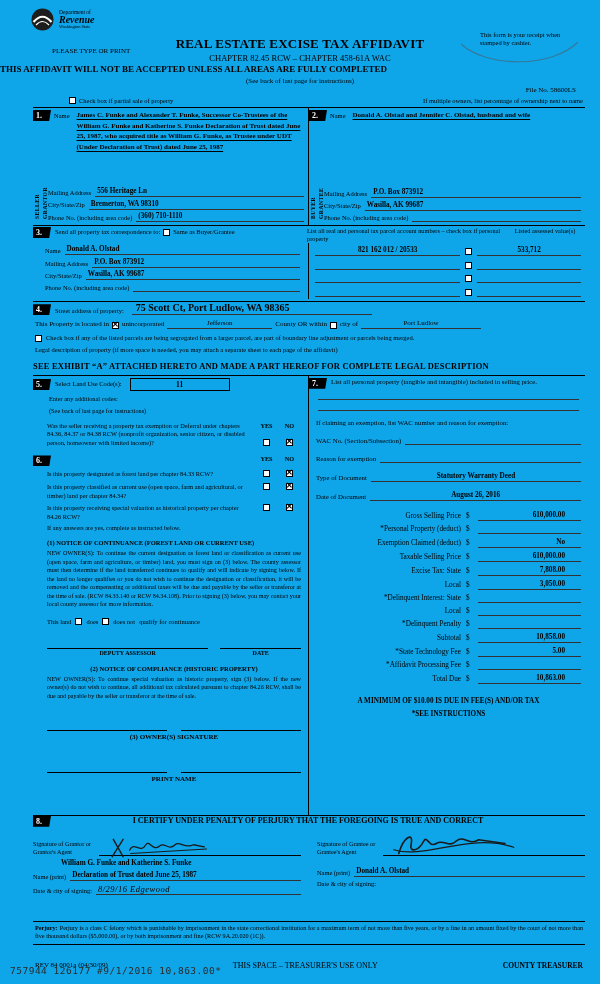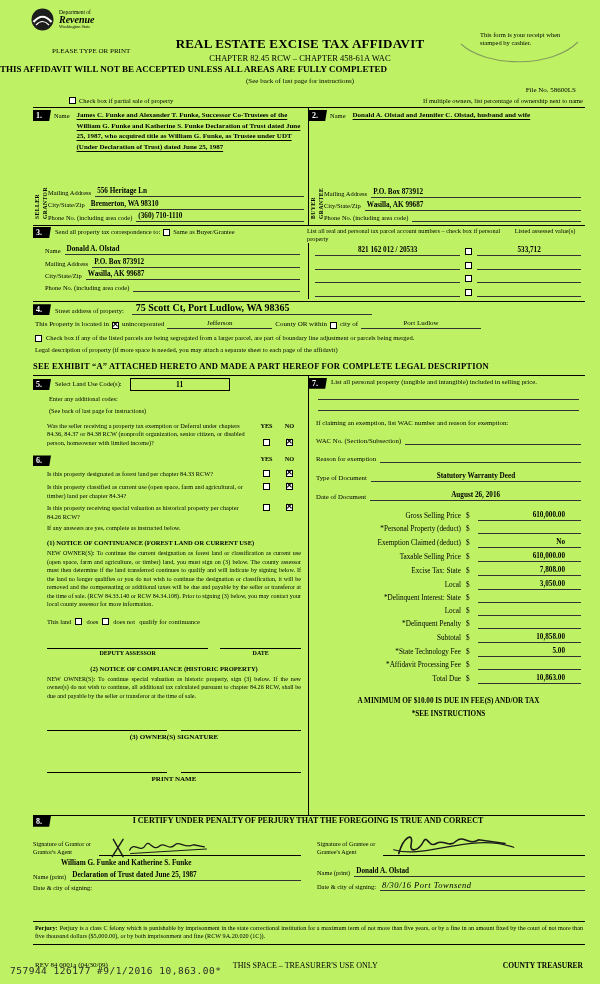--- a/index.html
+++ b/index.html
@@ -1,18 +1,18 @@
 <!DOCTYPE html>
 <html><head>
 <meta charset="utf-8">
 <style>
   * { margin:0; padding:0; box-sizing:border-box; }
   body { background:#8f8f8f; }
   .page {
-    width:600px; height:984px; margin:0 auto; background:#bef264; color:#000;
+    width:600px; height:984px; margin:0 auto; background:#0ea5e9; color:#000;
     font-family:"Liberation Serif", serif; font-size:7px; line-height:1.25;
     position:relative; overflow:hidden;
   }
   .main { margin:0 15px 0 33px; }
   b { font-weight:bold; }
 
   
   .hdr { position:relative; height:96px; }
   .logo { position:absolute; left:30px; top:7px; display:flex; gap:4px; align-items:center; }
   .logo-txt { line-height:1; }
@@ -552,39 +552,39 @@
               </svg>
             </div>
           </div>
           <div class="s8name1">William G. Funke and Katherine S. Funke</div>
           <div class="s8field">
             <span class="s8flabel">Name (print)</span>
             <span class="s8fval bold">Declaration of Trust dated June 25, 1987</span>
           </div>
           <div class="s8field">
             <span class="s8flabel">Date &amp; city of signing:</span>
+            <span class="s8fval hand">8/29/16   Edgewood</span>
           </div>
         </div>
         <div class="s8col">
           <div class="sigrow">
             <div class="siglabel">Signature of Grantee or Grantee's Agent</div>
             <div class="sigline">
               <svg class="scribble" width="140" height="30" viewBox="0 0 100 24">
                 <path d="M5 18 C9 4 17 1 15 10 C13 18 21 16 25 8 C28 3 29 14 35 10 C41 6 45 14 51 8 C57 3 61 12 69 7 L90 10" stroke="#1a1a1a" stroke-width="1.3" fill="none" stroke-linecap="round"></path>
                 <path d="M1 15 C26 23 62 1 97 13" stroke="#1a1a1a" stroke-width="1" fill="none" stroke-linecap="round"></path>
               </svg>
             </div>
           </div>
           <div class="s8field" style="margin-top:11px;">
             <span class="s8flabel">Name (print)</span>
             <span class="s8fval bold">Donald A. Olstad</span>
           </div>
           <div class="s8field">
             <span class="s8flabel">Date &amp; city of signing:</span>
-            <span class="s8fval hand">8/30/16   Port Townsend</span>
           </div>
         </div>
       </div>
     </div>
 
     <div class="perjury">
       <b>Perjury:</b><span>Perjury is a class C felony which is punishable by imprisonment in the state correctional institution for a maximum term of not more than five years, or by a fine in an amount fixed by the court of not more than five thousand dollars ($5,000.00), or by both imprisonment and fine (RCW 9A.20.020 (1C)).</span>
     </div>
     <div class="footrow">
       <span class="rev">REV 84 0001a (04/30/09)</span>

